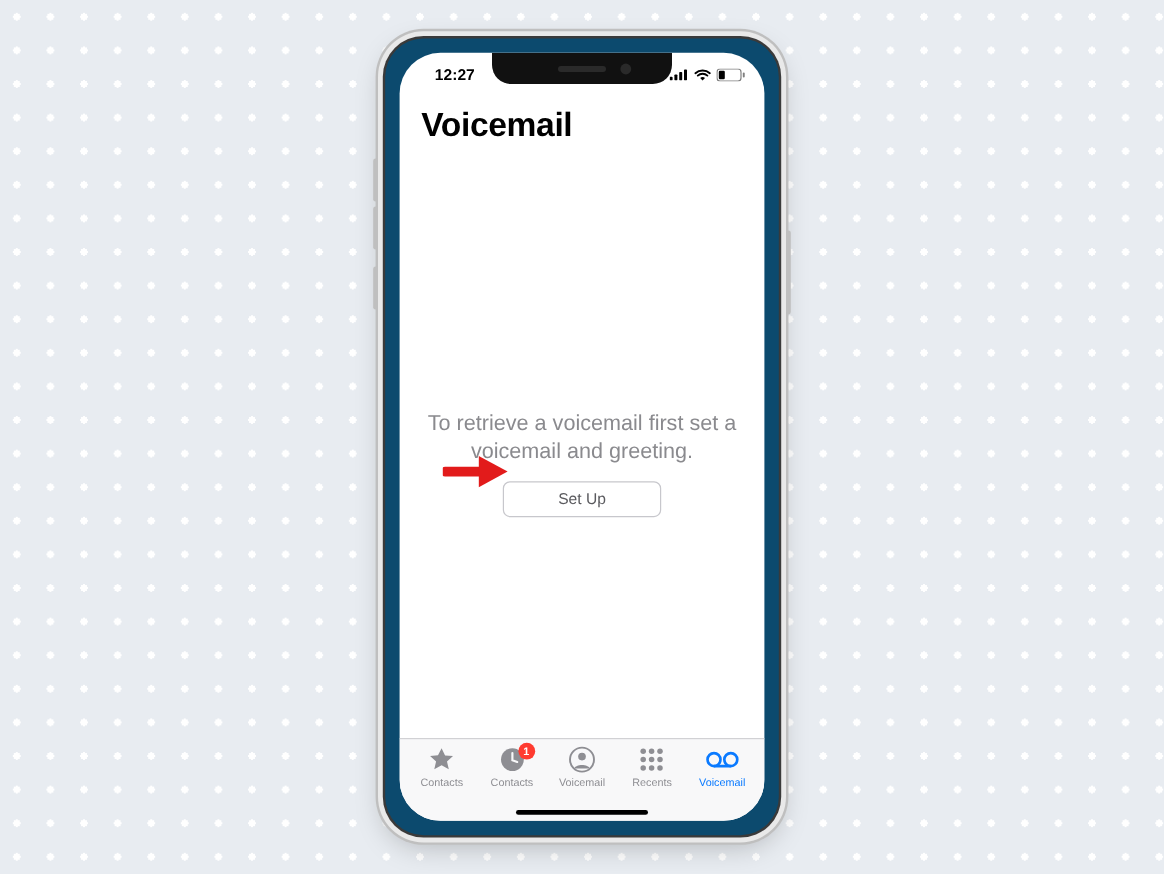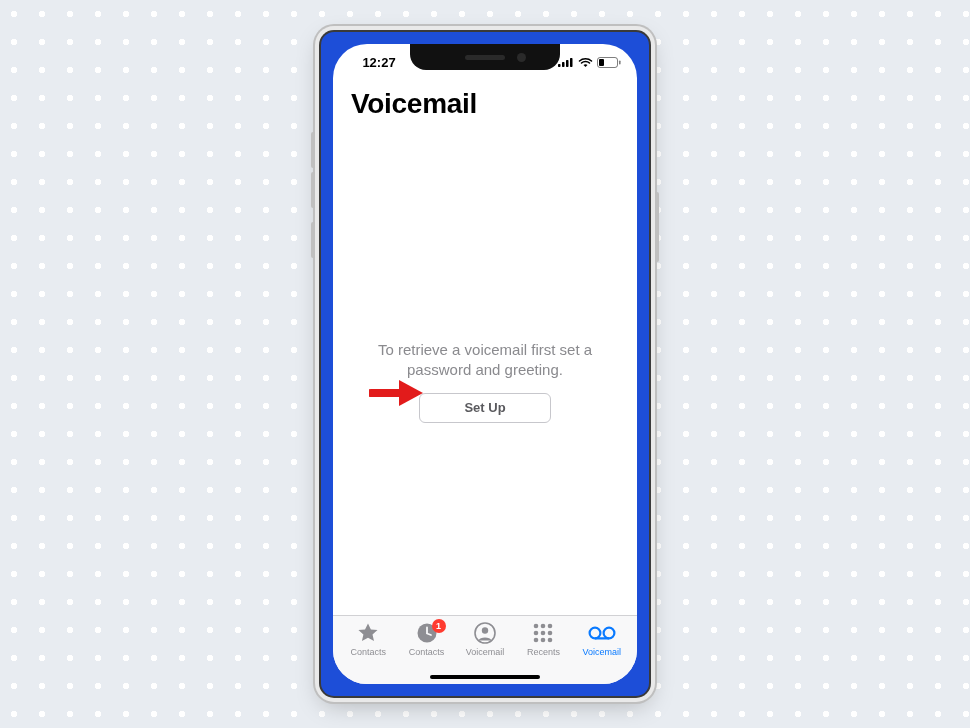--- a/index.html
+++ b/index.html
@@ -15,22 +15,22 @@
   }
 
   
   .phone {
     position: absolute;
     left: 50%;
     top: 50%;
     transform: translate(-50%, -50%);
     width: 328px;
     height: 664px;
-    background: #1d4ed8;
-    border-radius: 13px;
+    background: #0c4a6e;
+    border-radius: 32px;
     box-shadow:
       0 0 0 2px #3a3a3a,
       0 0 0 6px #e9e9e9,
       0 0 0 8px #bfbfbf,
       0 8px 24px rgba(0,0,0,0.25);
     padding: 12px;
     box-sizing: border-box;
   }
   .phone::before, .phone::after {
     content: "";
@@ -125,38 +125,37 @@
   .center-block {
     position: absolute;
     left: 0; right: 0;
     top: 260px;
     display: flex;
     flex-direction: column;
     align-items: center;
   }
   .instructions {
     color: #8a8a8e;
-    font-size: 15px;
+    font-size: 18px;
     text-align: center;
     line-height: 1.35;
   }
   .setup-btn {
     margin-top: 12px;
     width: 130px;
     height: 28px;
     border: 1px solid #c7c7cc;
     border-radius: 6px;
     background: #fff;
     color: #5a5a5e;
     font-size: 13px;
     display: flex;
     align-items: center;
     justify-content: center;
     cursor: pointer;
-    font-weight: bold;
   }
 
   
   .tab-bar {
     height: 62px;
     border-top: 1px solid #d1d1d4;
     background: #f8f8f9;
     display: flex;
     justify-content: space-around;
     align-items: flex-start;
@@ -243,21 +242,21 @@
         </span>
       </div>
     </div>
 
     <div class="content">
       <div class="page-title">Voicemail</div>
 
       <div class="center-block">
         <div class="instructions">
           <span>To retrieve a voicemail first set a</span><br>
-          <span>password and greeting.</span>
+          <span>voicemail and greeting.</span>
         </div>
         <div class="setup-btn">Set Up</div>
       </div>
     </div>
 
     <div class="tab-bar">
       <div class="tab">
         <div class="icon-wrap">
           <span>
             <svg width="24" height="24" viewBox="0 0 24 24">

